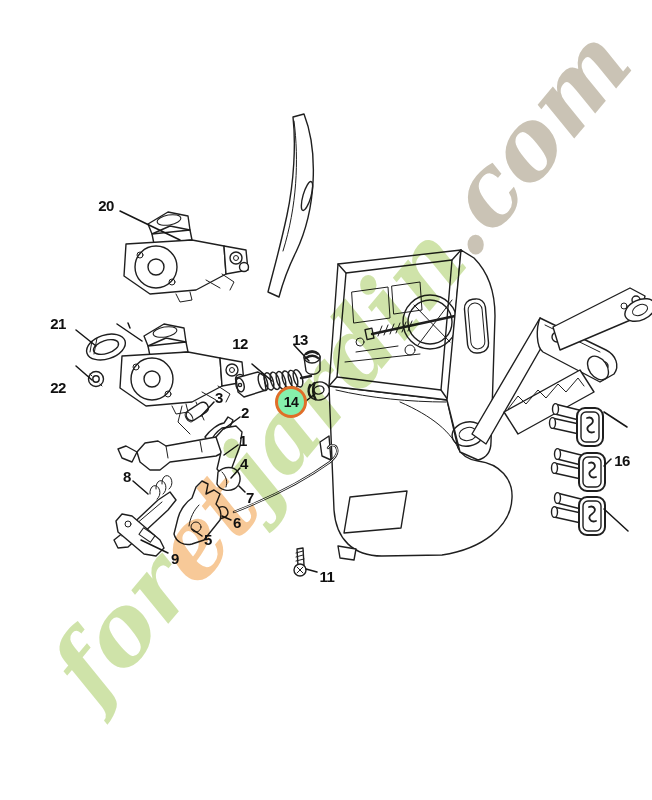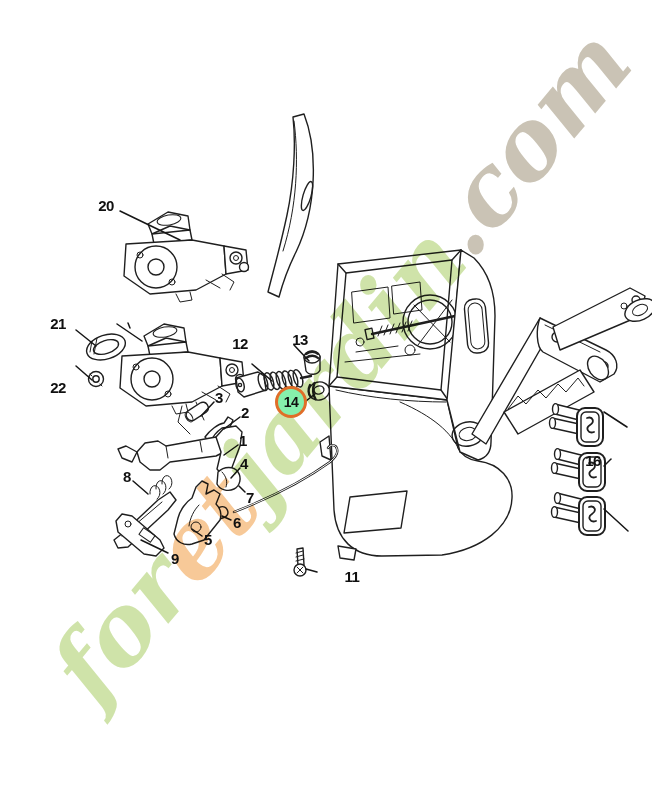--- a/index.html
+++ b/index.html
@@ -256,16 +256,16 @@
       <div class="callout hl" style="left: 291px; top: 402px;">14</div>
       <div class="callout" style="left: 219px; top: 397px;">3</div>
       <div class="callout" style="left: 245px; top: 412px;">2</div>
       <div class="callout" style="left: 243px; top: 440px;">1</div>
       <div class="callout" style="left: 244px; top: 463px;">4</div>
       <div class="callout" style="left: 250px; top: 497px;">7</div>
       <div class="callout" style="left: 237px; top: 522px;">6</div>
       <div class="callout" style="left: 208px; top: 539px;">5</div>
       <div class="callout" style="left: 127px; top: 476px;">8</div>
       <div class="callout" style="left: 175px; top: 558px;">9</div>
-      <div class="callout" style="left: 327px; top: 576px; margin-left: 25px;">11</div>
-      <div class="callout" style="left: 593px; top: 460px;">16</div>
+      <div class="callout" style="left: 327px; top: 576px;">11</div>
+      <div class="callout" style="left: 622px; top: 460px;">16</div>
     </div>
 </div>
 
 </body></html>

